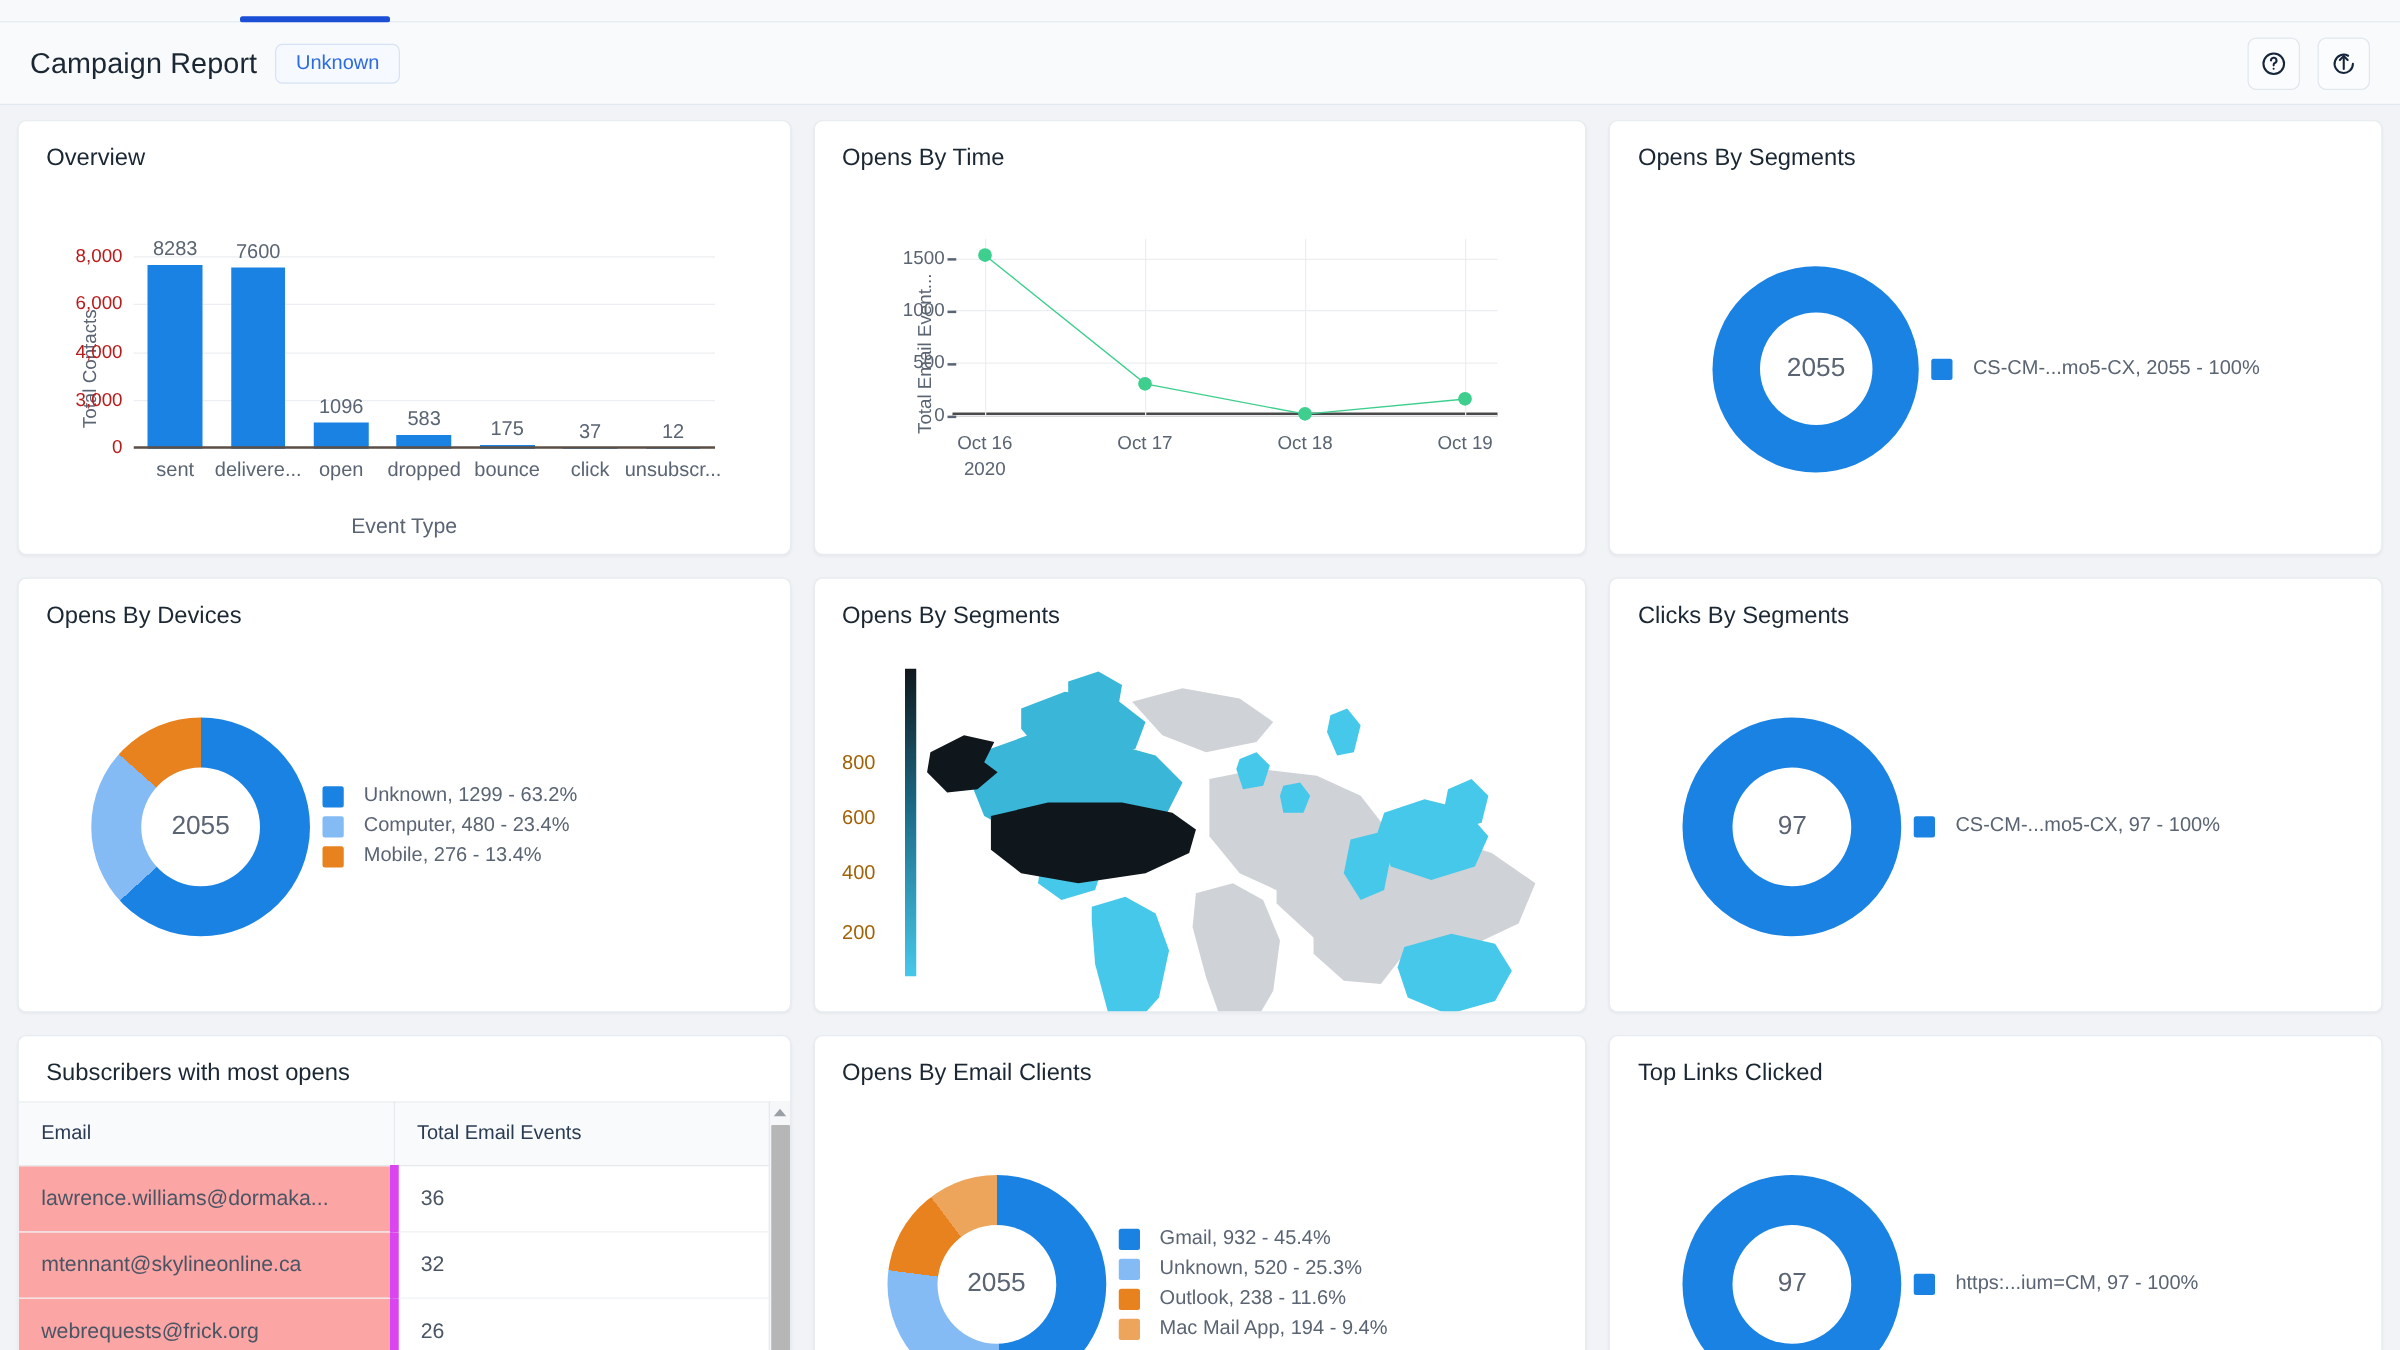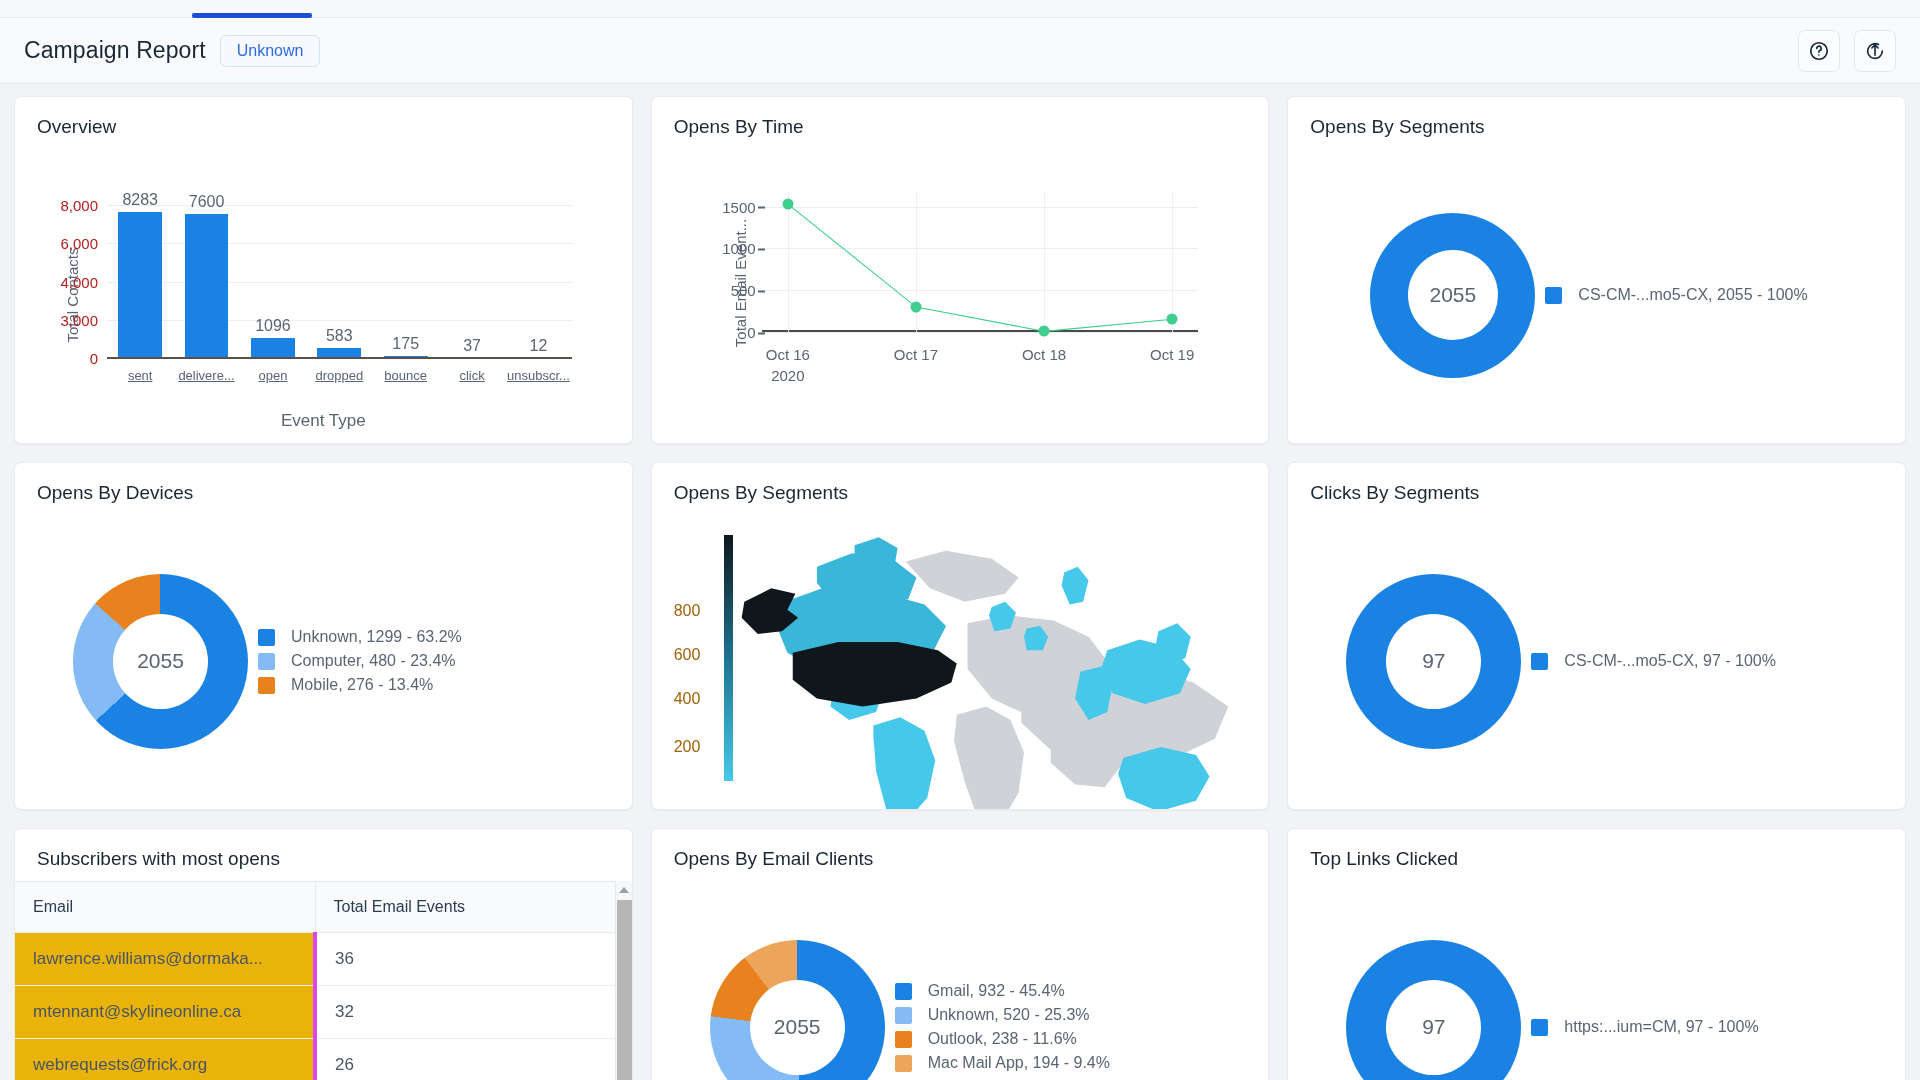--- a/index.html
+++ b/index.html
@@ -77,23 +77,22 @@
     position: absolute; right: 100%; margin-right: 9px; transform: translateY(-50%);
     font-size: 15px; color: #b91c1c; white-space: nowrap;
   }
   .bc-axis { position: absolute; left: 0; right: 0; bottom: 0; height: 2px; background: #5c4f46; }
   .bc-bars { position: absolute; inset: 0; display: flex; align-items: flex-end; }
   .bc-col { flex: 1; display: flex; flex-direction: column; justify-content: flex-end;
             align-items: center; height: 100%; position: relative; }
   .bc-val { font-size: 16px; color: #5a6472; margin-bottom: 3px; }
   .bc-bar { width: 66%; background: #1a82e2; }
   .bc-cat {
-    position: absolute; top: 100%; margin-top: 9px; font-size: 13px; color: #5a6472;
+    position: absolute; top: 100%; margin-top: 9px; font-size: 16px; color: #5a6472;
     white-space: nowrap;
-    text-decoration: underline;
   }
   
   .linechart { position: relative; width: 100%; height: 100%; }
   .lc-ylabel {
     position: absolute; left: 24px; top: 46%; transform: translateY(-50%) rotate(-90deg);
     font-size: 15px; color: #5a6472; white-space: nowrap;
   }
   .lc-xlabel {
     position: absolute; left: 0; right: 0; bottom: 16px; text-align: center;
     font-size: 17px; color: #5a6472;
@@ -145,21 +144,21 @@
   th {
     text-align: left; font-size: 16px; color: #2b3b52; font-weight: 400;
     padding: 16px 18px; background: #f8fafc;
     border-top: 1px solid #e6eaef; border-bottom: 1px solid #e6eaef;
   }
   th.c1 { width: 300px; border-right: 1px solid #e6eaef; }
   td {
     font-size: 17px; color: #4a5564; padding: 16px 18px;
     border-bottom: 1px solid #eef1f4;
   }
-  td.c1 { background: #eab308; border-right: 4px solid #d946ef; }
+  td.c1 { background: #fca5a5; border-right: 7px solid #d946ef; }
   .scrollbar {
     position: absolute; right: 0; top: 52px; bottom: 0; width: 17px;
     background: #f6f7f8; border-left: 1px solid #e6eaef;
   }
   .scroll-up {
     position: absolute; top: 0; left: 0; width: 17px; height: 17px;
     display: flex; align-items: center; justify-content: center;
   }
   .scroll-arrow {
     width: 0; height: 0; border-left: 5px solid transparent;

